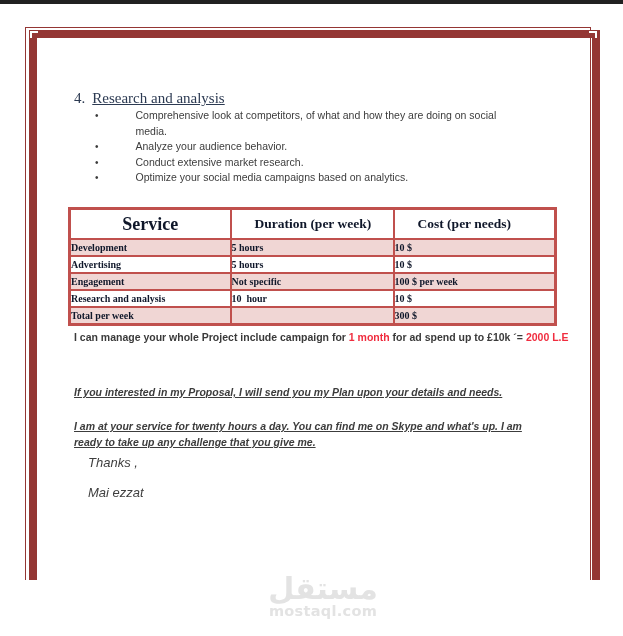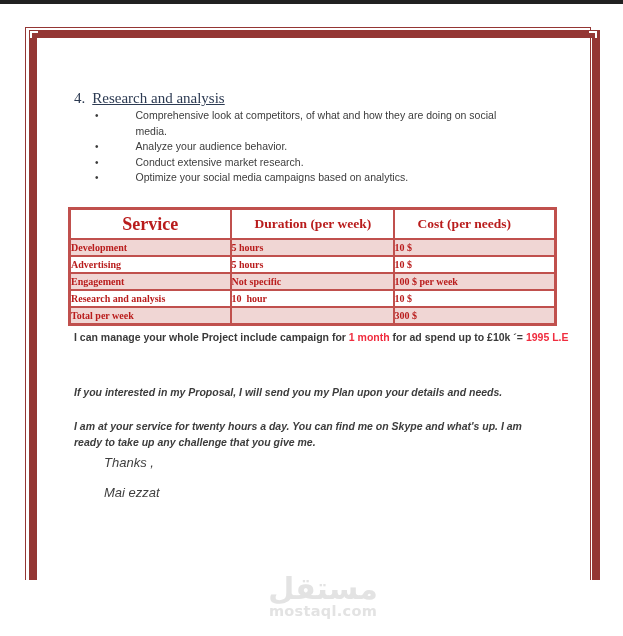--- a/index.html
+++ b/index.html
@@ -51,21 +51,21 @@
   .bullet-dot { flex: 0 0 auto; font-size: 10px; }
   .bullet-text { flex: 1 1 auto; margin-left: 27px; }
   
   .svc-table {
     position: absolute; left: 68px; top: 207px; width: 486px;
     border-collapse: collapse; table-layout: fixed;
     font-family: "Liberation Serif", serif;
   }
   .svc-table th, .svc-table td {
     border: 2px solid var(--table-border, #c0504d);
-    white-space: pre-wrap; color: #b91c1c; overflow: hidden;
+    white-space: pre-wrap; color: #0f172a; overflow: hidden;
   }
   .svc-table { border: 3px solid var(--table-border, #c0504d); }
   .svc-table th { height: 26px; font-weight: bold; background: #fff; }
   .th-service { font-size: 18px; text-align: center; }
   .th-other { font-size: 13.5px; text-align: left; padding-left: 23px; }
   .svc-table td { height: 15px; font-size: 10px; font-weight: bold; padding: 0; }
   .td-service { text-align: left; padding-left: 5px; }
   .td-mid, .td-cost { text-align: left; margin-left: 30px; }
   .row-band td { background: var(--row-band, #f0d6d4); }
   .row-plain td { background: #ffffff; }
@@ -73,27 +73,27 @@
   .offer {
     position: absolute; left: 74px; top: 331px;
     font-size: 10.5px; font-weight: 600; white-space: nowrap;
     color: #3a3a3a;
   }
   .offer .hl { color: var(--accent-red, #f02d3f); }
   
   .para-italic {
     position: absolute; left: 74px; width: 476px;
     font-size: 10.5px; font-weight: bold; font-style: italic;
-    line-height: 16px; color: #3c3c3c;
+    line-height: 16px; color: #3c3c3c; text-decoration: underline;
   }
   .para-1 { top: 384px; }
   .para-2 { top: 418px; }
   
   .signoff-thanks, .signoff-name {
-    position: absolute; left: 104px;
+    position: absolute; left: 88px;
     font-size: 13px; font-style: italic; color: #3f3f3f;
     white-space: pre-wrap;
   }
   .signoff-thanks { top: 455px; }
   .signoff-name { top: 485px; }
   
   .watermark {
     position: absolute; left: 253px; top: 574px; width: 140px;
     text-align: center; color: var(--watermark, #e3e3e3);
     font-weight: bold; user-select: none;
@@ -169,21 +169,21 @@
   </tr>
   <tr class="row-band">
     <td class="td-service">Total per week</td>
     <td class="td-mid"></td>
     <td class="td-cost">300 $</td>
   </tr>
 </tbody>
   </table>
 
 <div class="offer">
-  <span>I can manage your whole Project include campaign for </span><span class="hl">1 month</span><span> for ad spend up to £10k ´= </span><span class="hl">1995 L.E</span>
+  <span>I can manage your whole Project include campaign for </span><span class="hl">1 month</span><span> for ad spend up to £10k ´= </span><span class="hl">2000 L.E</span>
 </div>
 
 <div class="para-italic para-1">If you interested in my Proposal, I will send you my Plan upon your details and needs.</div>
 <div class="para-italic para-2">I am at your service for twenty hours a day. You can find me on Skype and what's up. I am ready to take up any challenge that you give me.</div>
 
 <div class="signoff-thanks">Thanks ,</div>
 <div class="signoff-name">Mai ezzat</div>
 
 <div class="watermark">
   <div class="wm-arabic">مستقل</div>

